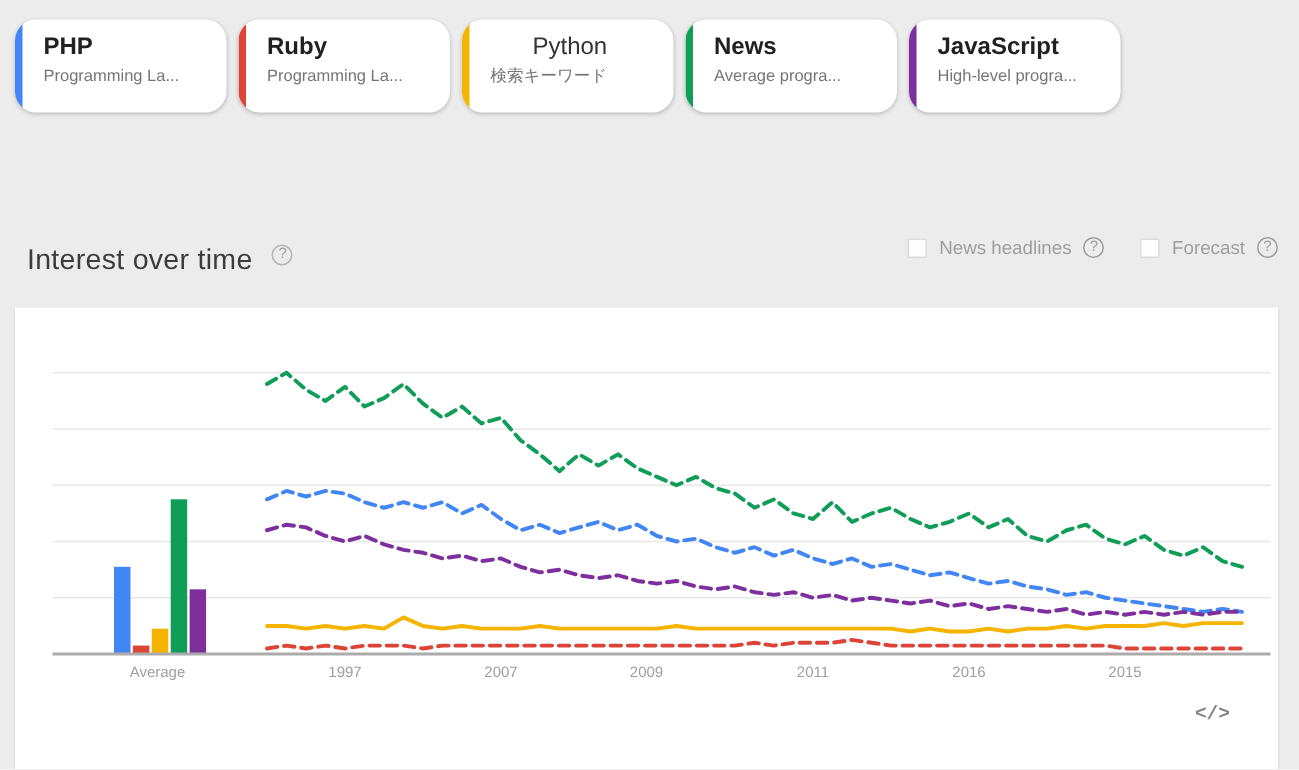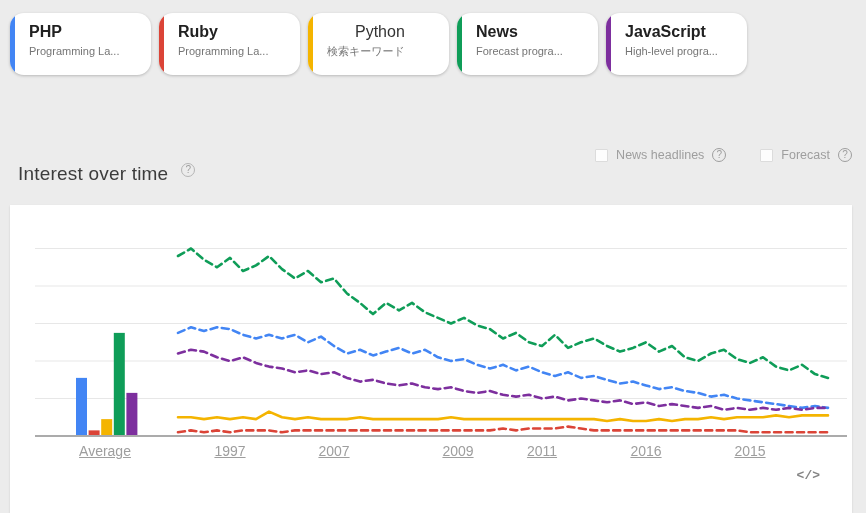--- a/index.html
+++ b/index.html
@@ -54,22 +54,22 @@
   
   #section-header {
     position:absolute; left:18px; top:163px;
     display:flex; align-items:flex-start;
   }
   #section-title { font-size:19px; color:#3c3c3c; letter-spacing:0.2px; }
   #section-header .help-circle { width:14px; height:14px; margin-left:13px; font-size:10px; }
 
   
   #controls {
-    position:absolute; right:14px; top:148px;
-    display:flex; gap:34px; align-items:center;
+    position:absolute; right:14px; top:158px;
+    display:flex; gap:24px; align-items:center;
   }
   .control { display:flex; align-items:center; cursor:pointer; }
   .checkbox {
     width:13px; height:13px; background:#fdfdfd;
     border:1px solid #dcdcdc; border-radius:1px;
     margin-right:8px; cursor:pointer; flex:none;
   }
   .control-label { font-size:12.5px; color:#9e9e9e; }
   .control .help-circle { width:14px; height:14px; margin-left:8px; font-size:10px; border-color:#9e9e9e; }
 
@@ -77,21 +77,21 @@
   #chart-card {
     position:absolute; left:10px; top:205px;
     width:842px; height:308px;
     background:#fff;
     box-shadow:0 1px 2px rgba(0,0,0,0.12);
   }
   #chart-svg { position:absolute; left:0; top:20px; width:842px; height:215px; }
   #x-labels { position:absolute; left:0; top:238px; width:842px; height:14px; }
   .x-label {
     position:absolute; transform:translateX(-50%);
-    font-size:14px; color:#9e9e9e; white-space:nowrap;text-decoration:underline;
+    font-size:10px; color:#9e9e9e; white-space:nowrap;
   }
   #embed-button {
     position:absolute; right:32px; top:263px;
     font-size:13px; color:#848484; font-weight:bold;
     letter-spacing:0px; cursor:pointer;
     font-family:"Liberation Mono","DejaVu Sans Mono",monospace;
   }
 </style>
 </head>
 <body>
@@ -117,21 +117,21 @@
         <div class="term-color-bar" style="background: rgb(244, 180, 0);"></div>
         <div class="term-body">
           <div class="term-title">Python</div>
           <div class="term-subtitle">検索キーワード</div>
         </div>
       </div>
       <div class="term-card">
         <div class="term-color-bar" style="background: rgb(15, 157, 88);"></div>
         <div class="term-body">
           <div class="term-title">News</div>
-          <div class="term-subtitle">Forecast progra...</div>
+          <div class="term-subtitle">Average progra...</div>
         </div>
       </div>
       <div class="term-card">
         <div class="term-color-bar" style="background: rgb(125, 47, 158);"></div>
         <div class="term-body">
           <div class="term-title">JavaScript</div>
           <div class="term-subtitle">High-level progra...</div>
         </div>
       </div>
     </div>
@@ -171,21 +171,21 @@
         <polyline points="168.0,107.9 181.0,102.3 194.0,106.0 207.0,102.3 220.0,104.1 233.0,109.8 246.0,113.5 259.0,109.8 272.0,113.5 285.0,109.8 298.0,117.3 311.0,111.6 324.0,121.0 337.0,128.5 350.0,124.8 363.0,130.4 376.0,126.6 389.0,122.9 402.0,128.5 415.0,124.8 428.0,132.3 441.0,136.0 454.0,134.1 467.0,139.8 480.0,143.5 493.0,139.8 506.0,145.4 519.0,141.6 532.0,147.3 545.0,151.0 558.0,147.3 571.0,152.9 584.0,151.0 597.0,154.8 610.0,158.5 623.0,156.6 636.0,160.4 649.0,164.1 662.0,162.3 675.0,166.0 688.0,167.9 701.0,171.6 714.0,169.8 727.0,173.5 740.0,175.4 753.0,177.3 766.0,179.1 779.0,181.0 792.0,182.9 805.0,181.0 818.0,182.9" fill="none" stroke="#4285F4" stroke-width="2.6" stroke-linejoin="round" stroke-linecap="round" stroke-dasharray="7 4.5"></polyline>
         <polyline points="168.0,128.5 181.0,124.8 194.0,126.6 207.0,132.3 220.0,136.0 233.0,132.3 246.0,137.9 259.0,141.6 272.0,143.5 285.0,147.3 298.0,145.4 311.0,149.1 324.0,147.3 337.0,152.9 350.0,156.6 363.0,154.8 376.0,158.5 389.0,160.4 402.0,158.5 415.0,162.3 428.0,164.1 441.0,162.3 454.0,166.0 467.0,167.9 480.0,166.0 493.0,169.8 506.0,171.6 519.0,169.8 532.0,173.5 545.0,171.6 558.0,175.4 571.0,173.5 584.0,175.4 597.0,177.3 610.0,175.4 623.0,179.1 636.0,177.3 649.0,181.0 662.0,179.1 675.0,181.0 688.0,182.9 701.0,181.0 714.0,184.8 727.0,182.9 740.0,184.8 753.0,182.9 766.0,184.8 779.0,182.9 792.0,184.8 805.0,182.9 818.0,182.9" fill="none" stroke="#7D2F9E" stroke-width="2.6" stroke-linejoin="round" stroke-linecap="round" stroke-dasharray="7 4.5"></polyline>
         <polyline points="168.0,192.3 181.0,192.3 194.0,194.1 207.0,192.3 220.0,194.1 233.0,192.3 246.0,194.1 259.0,186.6 272.0,192.3 285.0,194.1 298.0,192.3 311.0,194.1 324.0,194.1 337.0,194.1 350.0,192.3 363.0,194.1 376.0,194.1 389.0,194.1 402.0,194.1 415.0,194.1 428.0,194.1 441.0,192.3 454.0,194.1 467.0,194.1 480.0,194.1 493.0,194.1 506.0,194.1 519.0,194.1 532.0,194.1 545.0,194.1 558.0,194.1 571.0,194.1 584.0,194.1 597.0,196.0 610.0,194.1 623.0,196.0 636.0,196.0 649.0,194.1 662.0,196.0 675.0,194.1 688.0,194.1 701.0,192.3 714.0,194.1 727.0,192.3 740.0,192.3 753.0,192.3 766.0,190.4 779.0,192.3 792.0,190.4 805.0,190.4 818.0,190.4" fill="none" stroke="#F4B400" stroke-width="2.6" stroke-linejoin="round" stroke-linecap="round"></polyline>
         <polyline points="168.0,207.3 181.0,205.4 194.0,207.3 207.0,205.4 220.0,207.3 233.0,205.4 246.0,205.4 259.0,205.4 272.0,207.3 285.0,205.4 298.0,205.4 311.0,205.4 324.0,205.4 337.0,205.4 350.0,205.4 363.0,205.4 376.0,205.4 389.0,205.4 402.0,205.4 415.0,205.4 428.0,205.4 441.0,205.4 454.0,205.4 467.0,205.4 480.0,205.4 493.0,203.5 506.0,205.4 519.0,203.5 532.0,203.5 545.0,203.5 558.0,201.6 571.0,203.5 584.0,205.4 597.0,205.4 610.0,205.4 623.0,205.4 636.0,205.4 649.0,205.4 662.0,205.4 675.0,205.4 688.0,205.4 701.0,205.4 714.0,205.4 727.0,205.4 740.0,207.3 753.0,207.3 766.0,207.3 779.0,207.3 792.0,207.3 805.0,207.3 818.0,207.3" fill="none" stroke="#DB4437" stroke-width="2.6" stroke-linejoin="round" stroke-linecap="round" stroke-dasharray="7 4.5"></polyline>
         <line x1="25" x2="837" y1="211" y2="211" stroke="#ababab" stroke-width="2"></line>
       </svg>
     <div id="x-labels">
         <div class="x-label" style="left: 95px;">Average</div>
         <div class="x-label" style="left: 220px;">1997</div>
         <div class="x-label" style="left: 324px;">2007</div>
-        <div class="x-label" style="left: 448px;">2009</div>
+        <div class="x-label" style="left: 421px;">2009</div>
         <div class="x-label" style="left: 532px;">2011</div>
         <div class="x-label" style="left: 636px;">2016</div>
         <div class="x-label" style="left: 740px;">2015</div>
       </div>
     <div id="embed-button">&lt;/&gt;</div>
   </div>
 
 </div>
 
 </body></html>

